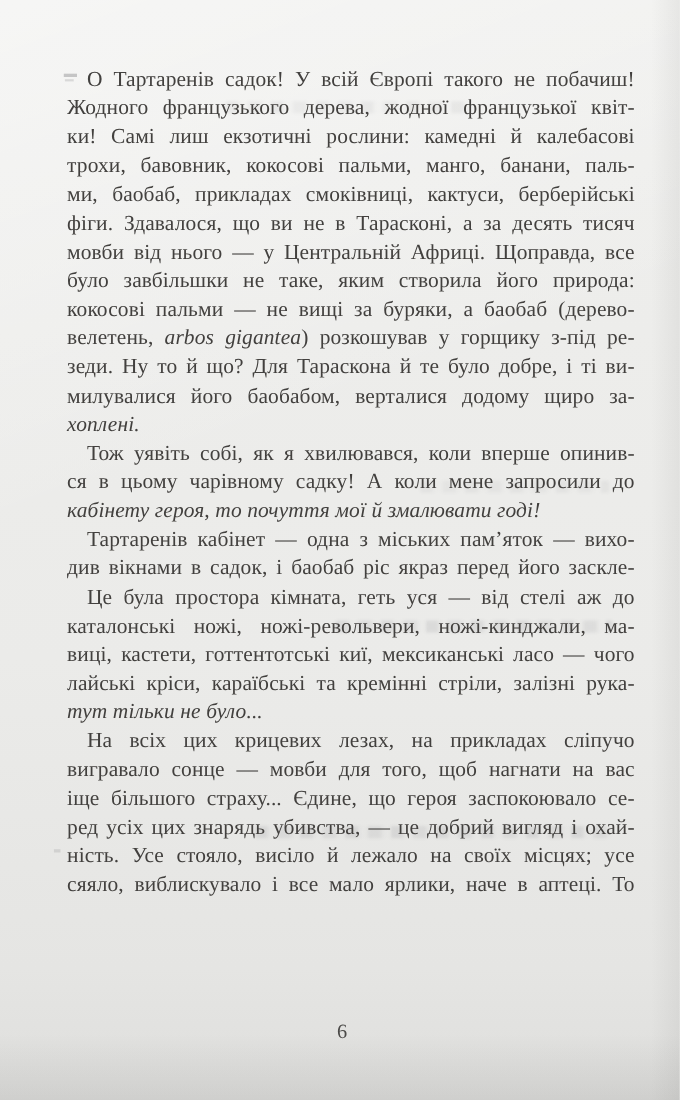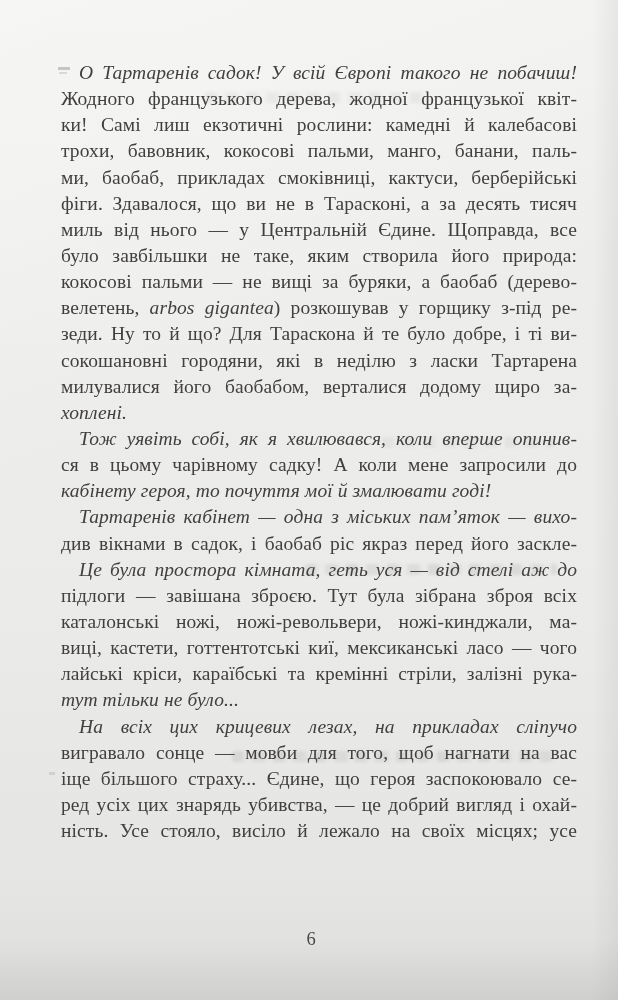--- a/index.html
+++ b/index.html
@@ -38,21 +38,21 @@
     font-size: 19.5px;
   }
   .line {
     height: 26.15px;
     line-height: 26.15px;
     text-align: justify;
     text-align-last: justify;
     white-space: normal;
     letter-spacing: 0.1px;
   }
-  .line.indent { text-indent: 18px; font-style: italic; }
+  .line.indent { text-indent: 18px; }
   .line.para-end { text-align-last: left; font-style: italic; }
   .italic { font-style: italic; }
   
   .page-number {
     position: absolute;
     top: 929px;
     left: 61px;
     width: 500px;
     text-align: center;
     font-size: 18.5px;
@@ -99,43 +99,42 @@
   <div class="ghost g3"></div>
   <div class="ghost g4"></div>
 
   <div class="text-block">
       <div class="line indent"><span>О Тартаренів садок! У всій Європі такого не побачиш!</span></div>
       <div class="line"><span>Жодного французького дерева, жодної французької квіт-</span></div>
       <div class="line"><span>ки! Самі лиш екзотичні рослини: камедні й калебасові</span></div>
       <div class="line"><span>трохи, бавовник, кокосові пальми, манго, банани, паль-</span></div>
       <div class="line"><span>ми, баобаб, прикладах смоківниці, кактуси, берберійські</span></div>
       <div class="line"><span>фіги. Здавалося, що ви не в Тарасконі, а за десять тисяч</span></div>
-      <div class="line"><span>миль від нього — у Центральній Єдине. Щоправда, все</span></div>
+      <div class="line"><span>мовби від нього — у Центральній Африці. Щоправда, все</span></div>
       <div class="line"><span>було завбільшки не таке, яким створила його природа:</span></div>
       <div class="line"><span>кокосові пальми — не вищі за буряки, а баобаб (дерево-</span></div>
       <div class="line"><span>велетень, </span><span class="italic">arbos gigantea</span><span>) розкошував у горщику з-під ре-</span></div>
       <div class="line"><span>зеди. Ну то й що? Для Тараскона й те було добре, і ті ви-</span></div>
-      <div class="line"><span>сокошановні городяни, які в неділю з ласки Тартарена</span></div>
       <div class="line"><span>милувалися його баобабом, верталися додому щиро за-</span></div>
       <div class="line para-end"><span>хоплені.</span></div>
       <div class="line indent"><span>Тож уявіть собі, як я хвилювався, коли вперше опинив-</span></div>
       <div class="line"><span>ся в цьому чарівному садку! А коли мене запросили до</span></div>
       <div class="line para-end"><span>кабінету героя, то почуття мої й змалювати годі!</span></div>
       <div class="line indent"><span>Тартаренів кабінет — одна з міських пам’яток — вихо-</span></div>
       <div class="line"><span>див вікнами в садок, і баобаб ріс якраз перед його заскле-</span></div>
       <div class="line indent"><span>Це була простора кімната, геть уся — від стелі аж до</span></div>
-      <div class="line"><span>підлоги — завішана зброєю. Тут була зібрана зброя всіх</span></div>
       <div class="line"><span>каталонські ножі, ножі-револьвери, ножі-кинджали, ма-</span></div>
       <div class="line"><span>виці, кастети, готтентотські киї, мексиканські ласо — чого</span></div>
       <div class="line"><span>лайські кріси, караїбські та кремінні стріли, залізні рука-</span></div>
       <div class="line para-end"><span>тут тільки не було...</span></div>
       <div class="line indent"><span>На всіх цих крицевих лезах, на прикладах сліпучо</span></div>
       <div class="line"><span>вигравало сонце — мовби для того, щоб нагнати на вас</span></div>
       <div class="line"><span>іще більшого страху... Єдине, що героя заспокоювало се-</span></div>
       <div class="line"><span>ред усіх цих знарядь убивства, — це добрий вигляд і охай-</span></div>
       <div class="line"><span>ність. Усе стояло, висіло й лежало на своїх місцях; усе</span></div>
+      <div class="line"><span>сяяло, виблискувало і все мало ярлики, наче в аптеці. То</span></div>
     </div>
 
   <div class="page-number">6</div>
 
   <div class="shade-bottom"></div>
   <div class="shade-right"></div>
 </div>
 
 </body></html>

